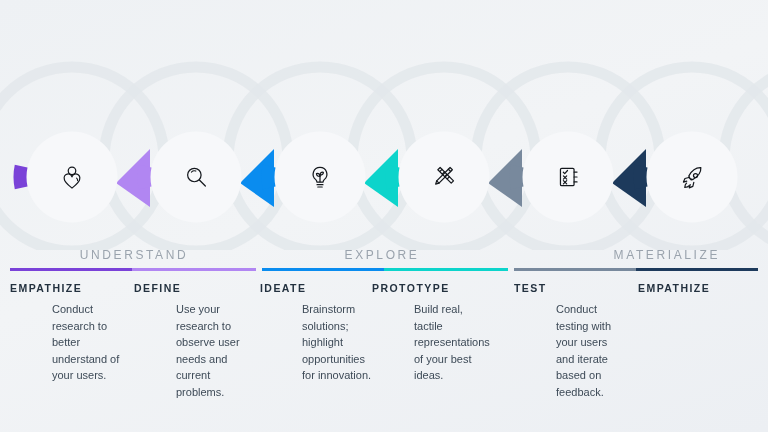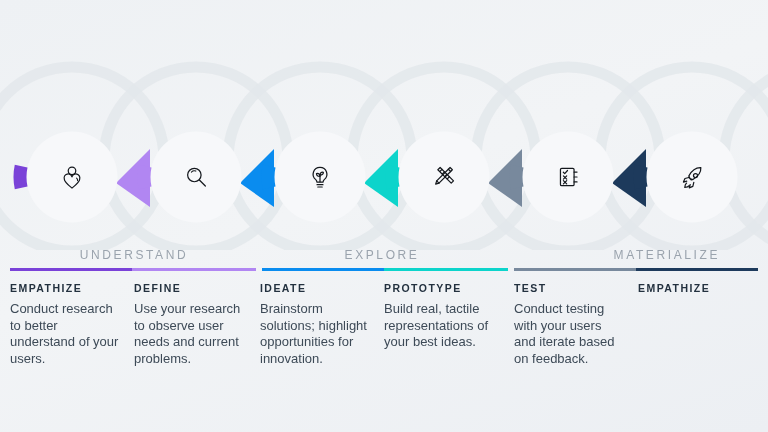--- a/index.html
+++ b/index.html
@@ -33,21 +33,21 @@
   .bar-seg { position:absolute; top:0; height:3px; }
 
   
   #steps-row { position:absolute; left:0; top:282px; width:688px; height:120px; }
   .step-col { position:absolute; top:0; }
   .step-title {
     font-size:10.5px; font-weight:bold; letter-spacing:1.45px;
     color:#23313f; margin-bottom:7px; white-space:nowrap;
   }
   .step-desc {
-    font-size:13px; line-height:16.5px; color:#3d4a57; font-weight:400;
+    font-size:11px; line-height:16.5px; color:#3d4a57; font-weight:400;margin-left:42px;
   }
 </style>
 </head>
 <body>
 
 <div id="diagram-band">
   <svg id="diagram-svg" width="768" height="250" viewBox="0 0 768 250">
     <defs>
       <clipPath id="bandclip">
           <rect x="0" y="0" width="768" height="250"></rect>
@@ -155,21 +155,21 @@
     <div class="step-desc">Conduct research to better understand of your users.</div>
   </div>
   <div class="step-col" style="left: 134px; width: 112px;">
     <div class="step-title">DEFINE</div>
     <div class="step-desc">Use your research to observe user needs and current problems.</div>
   </div>
   <div class="step-col" style="left: 260px; width: 112px;">
     <div class="step-title">IDEATE</div>
     <div class="step-desc">Brainstorm solutions; highlight opportunities for innovation.</div>
   </div>
-  <div class="step-col" style="left: 384px; width: 112px;">
+  <div class="step-col" style="left: 372px; width: 112px;">
     <div class="step-title">PROTOTYPE</div>
     <div class="step-desc">Build real, tactile representations of your best ideas.</div>
   </div>
   <div class="step-col" style="left: 514px; width: 112px;">
     <div class="step-title">TEST</div>
     <div class="step-desc">Conduct testing with your users and iterate based on feedback.</div>
   </div>
   <div class="step-col" style="left: 638px; width: 112px;">
     <div class="step-title">EMPATHIZE</div>
   </div>

